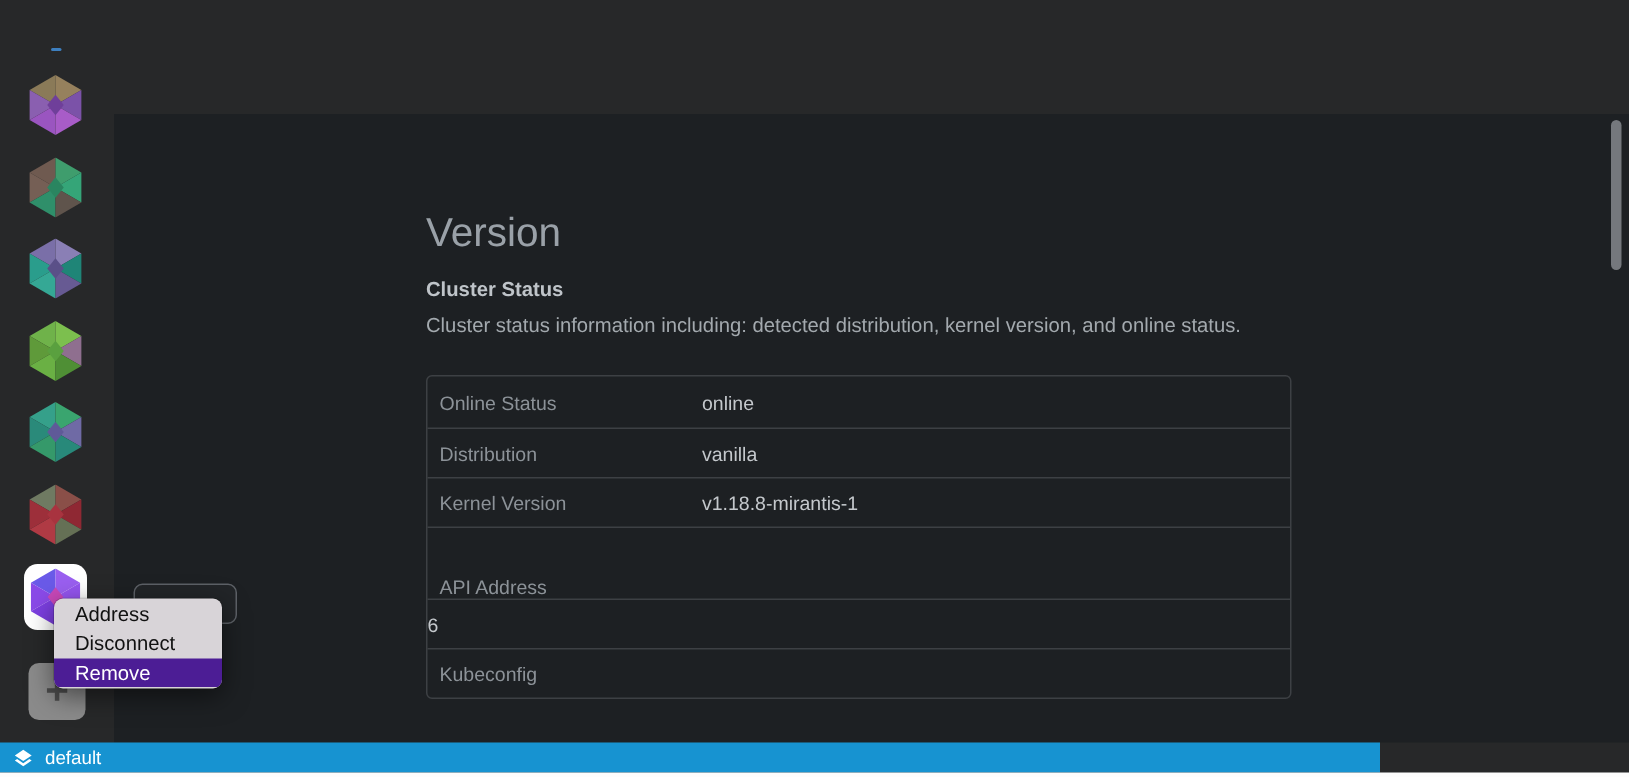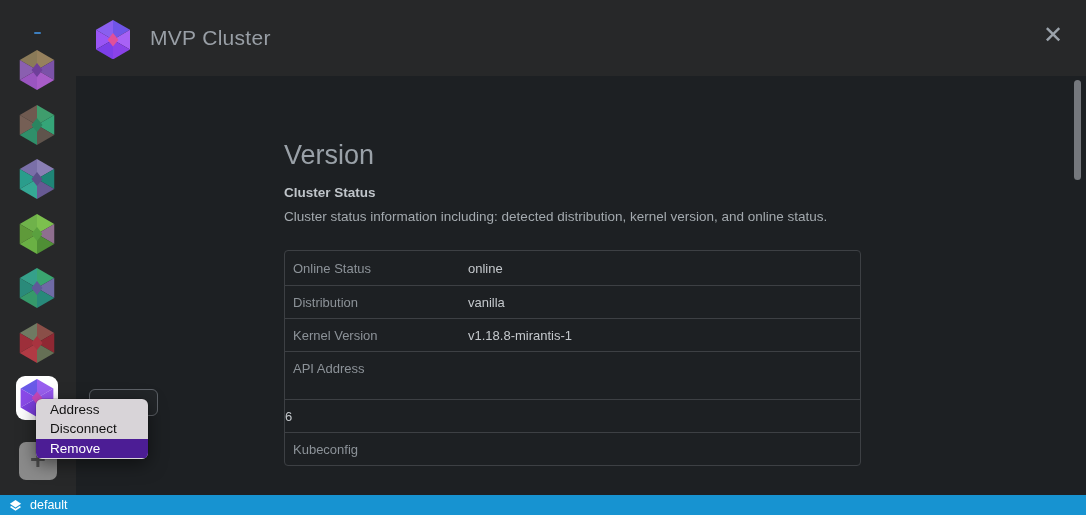--- a/index.html
+++ b/index.html
@@ -34,66 +34,50 @@
   .content { position:absolute; left:76px; top:76px; width:1010px; height:419px; background:#1d2023; }
   .page-title { position:absolute; left:208px; top:64px; font-size:27px; font-weight:400; color:#9aa1a8; }
   .section-title { position:absolute; left:208px; top:109px; font-size:13.5px; font-weight:bold; color:#bfc4c9; }
   .section-desc { position:absolute; left:208px; top:133px; font-size:13.5px; color:#a3a9ae; }
 
   .status-table { position:absolute; left:208px; top:174px; width:577px;
                   border:1px solid #3d4044; border-radius:4px; }
   .trow { display:flex; align-items:center; height:33px; border-bottom:1px solid #3d4044; }
   .trow:first-child { height:35px; }
   .trow:last-child { border-bottom:none; height:32px; }
-  .trow.tall { height:48px; align-items:flex-start; }
+  .trow.tall { height:48px; align-items:flex-end; }
   .trow.tall .tcell { padding-top:9px; }
   .tlabel { width:183px; padding-left:8px; font-size:13px; color:#8c9298; flex-shrink:0; }
   .tvalue { font-size:13px; color:#c4c8cc; }
 
   .scroll-thumb { position:absolute; left:998px; top:4px; width:7px; height:100px;
                   background:#75787d; border-radius:4px; cursor:pointer; }
 
   
   .cluster-tooltip { position:absolute; left:89px; top:389px; width:69px; height:27px;
                      border:1px solid #5d6167; border-radius:6px; background:#222528; z-index:5; }
   .context-menu { position:absolute; left:36px; top:399px; width:112px; background:#d8d4d8;
                   border-radius:6px; box-shadow:0 5px 18px rgba(0,0,0,.5), 0 0 0 .5px rgba(0,0,0,.2);
                   padding:1px 0; z-index:10; overflow:hidden; }
   .menu-item { height:19.3px; line-height:19.3px; padding-left:14px; font-size:13.5px; color:#111;
                cursor:pointer; white-space:nowrap; }
   .menu-item.highlighted { color:#fff; }
 
   
-  .statusbar { position:absolute; left:0; top:495px; width:1086px; height:20px;
+  .statusbar { position:absolute; left:0; top:495px; width:920px; height:20px;
                display:flex; align-items:center; color:#fff; }
   .statusbar svg { margin-left:8px; width:15px; height:15px; display:block; }
   .ns-label { margin-left:7px; font-size:12.5px; color:#fff; }
   .bottom-strip { position:absolute; left:0; top:515px; width:1086px; height:3px; background:#fdfdfd; }
 </style>
 </head>
 <body>
 
 <div class="window">
 
-  <div class="titlebar">
-    <div class="traffic t-red" style="background: rgb(255, 95, 87);"></div>
-    <div class="traffic t-yellow" style="background: rgb(254, 188, 46);"></div>
-    <div class="traffic t-green" style="background: rgb(40, 200, 64);"></div>
-    <div class="header-cube" id="header-cube"><svg viewBox="0 0 100 116">
-          <polygon points="50,0 0,29 50,58" fill="#8a5ff0"></polygon>
-          <polygon points="50,0 100,29 50,58" fill="#6f55e8"></polygon>
-          <polygon points="0,29 50,58 0,87" fill="#9a55f5"></polygon>
-          <polygon points="50,58 50,116 0,87" fill="#7c3fe8"></polygon>
-          <polygon points="100,29 50,58 100,87" fill="#a862f5"></polygon>
-          <polygon points="50,58 50,116 100,87" fill="#8a42e8"></polygon>
-          <polygon points="50,38 66,58 50,78 34,58" fill="#e0509a"></polygon>
-        </svg></div>
-    <div class="win-title">MVP Cluster</div>
-    <div class="close-btn">✕</div>
-  </div>
 
   <div class="sidebar">
     <div class="notif-dash"></div>
     <div id="cluster-list">
         <div class="cluster-btn" style="top: 50px;">
           <svg viewBox="0 0 100 116">
             <polygon points="50,0 0,29 50,58" fill="#8a7a58"></polygon>
             <polygon points="50,0 100,29 50,58" fill="#96815d"></polygon>
             <polygon points="0,29 50,58 0,87" fill="#8a5fb0"></polygon>
             <polygon points="50,58 50,116 0,87" fill="#9a55c0"></polygon>

